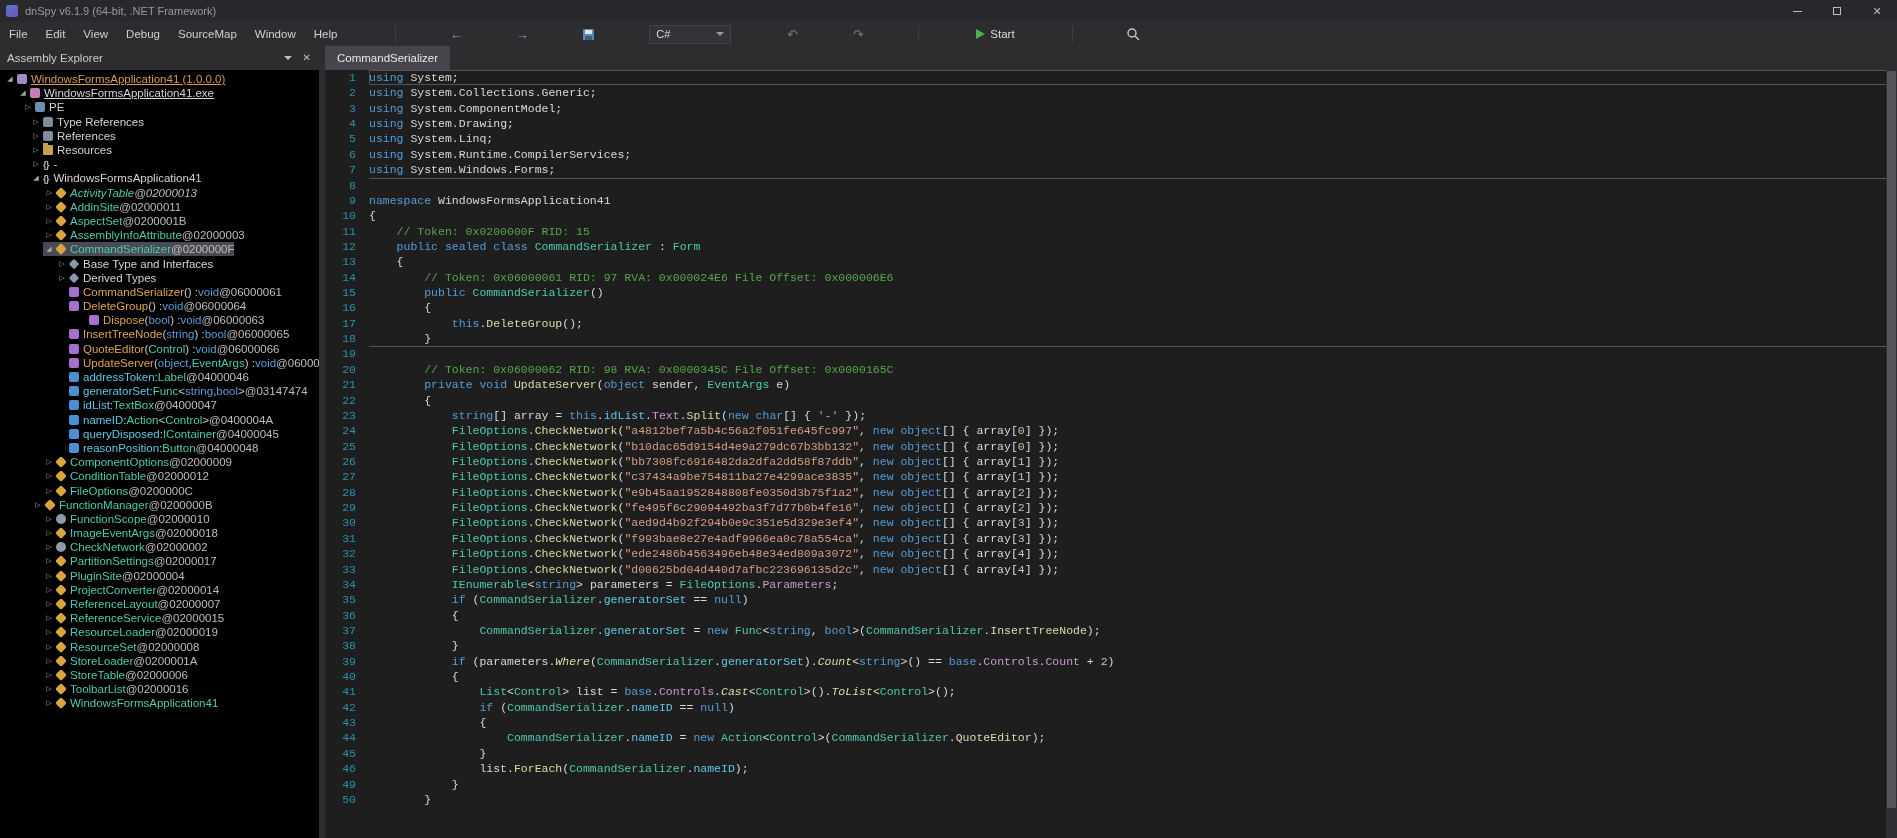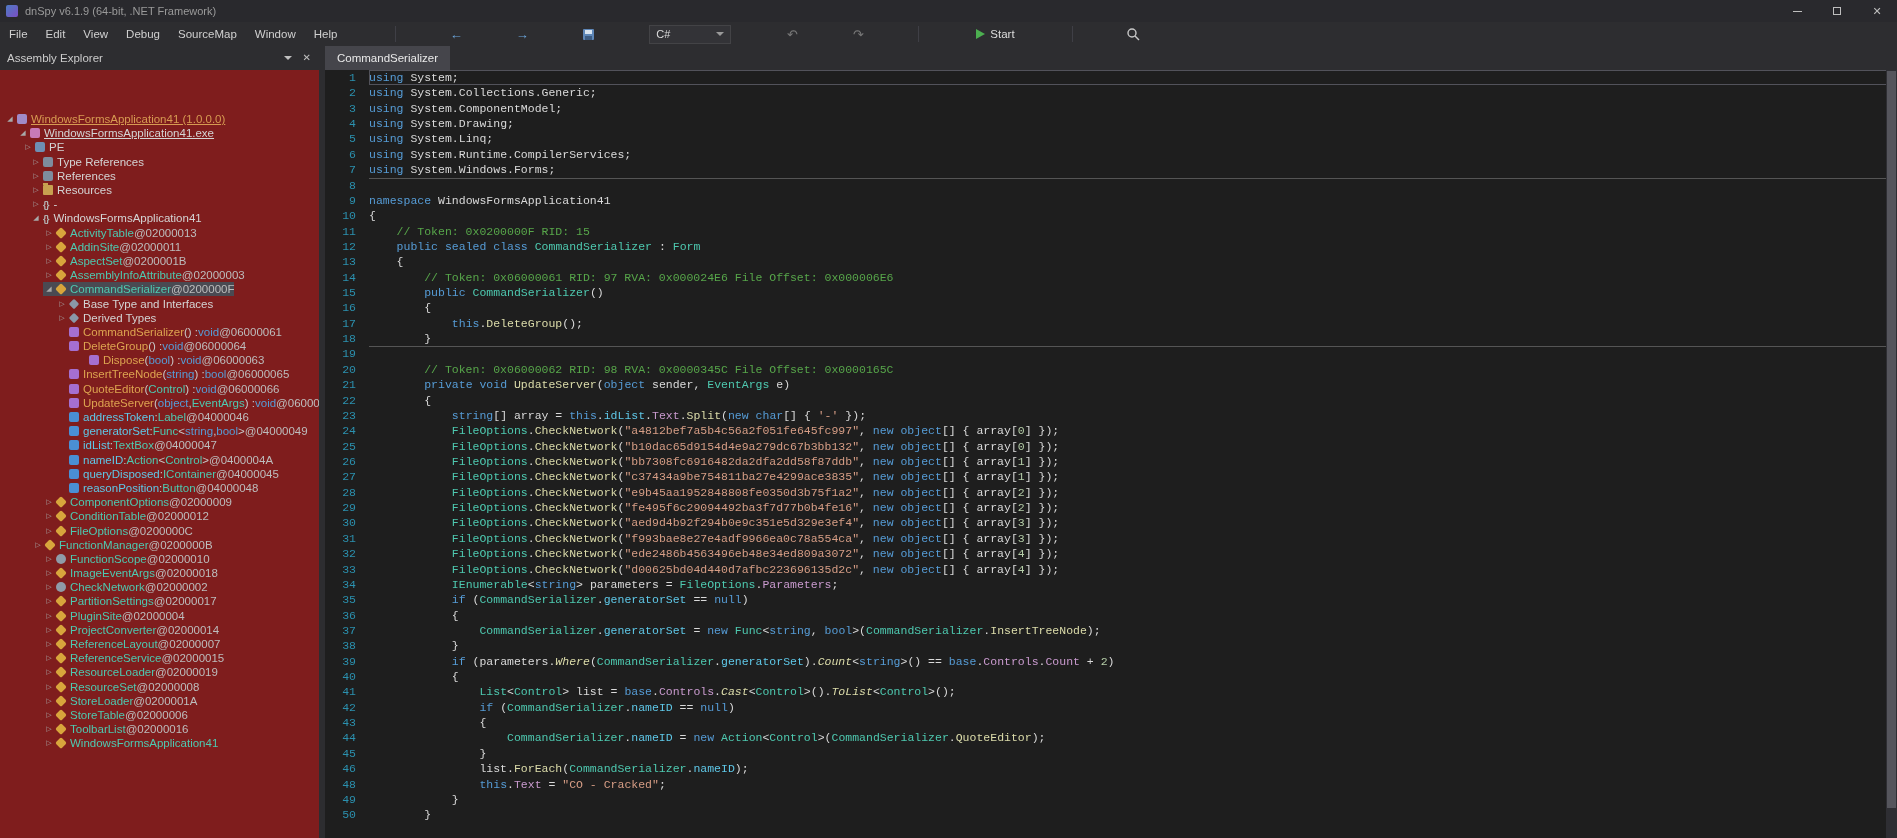--- a/index.html
+++ b/index.html
@@ -27,21 +27,21 @@
   .lang-combo { width:82px; height:19px; margin:0 6px; background:#333337; border:1px solid #434346;
                 display:flex; align-items:center; color:#DCDCDC; font-size:11px; padding:0 6px; }
   .lang-caret { margin-left:auto; width:0; height:0; border-left:4px solid transparent;
                 border-right:4px solid transparent; border-top:4px solid #999; }
   .start-btn { display:flex; align-items:center; gap:5px; padding:0 8px; height:20px; color:#DCDCDC; font-size:11.5px; }
   .play-tri { width:0; height:0; border-left:9px solid #4CAF50;
               border-top:5px solid transparent; border-bottom:5px solid transparent; }
 
   
   .main { display:flex; height:792px; }
-  .left { width:319px; display:flex; flex-direction:column; background:#7f1d1d; flex:none;gap:40px; }
+  .left { width:319px; display:flex; flex-direction:column; background:#000000; flex:none; }
   .left-header { height:24px; background:#2D2D30; display:flex; align-items:center;
                  color:#CCCCCC; font-size:11.5px; padding-left:7px; }
   .lh-icons { margin-left:auto; display:flex; align-items:center; gap:11px; margin-right:8px; color:#C0C0C0; }
   .lh-chevron { width:0; height:0; border-left:4px solid transparent; border-right:4px solid transparent;
                 border-top:4px solid #C0C0C0; }
   .lh-close { font-size:10px; line-height:1; }
   .splitter { width:6px; background:#2D2D30; flex:none; }
   .right { flex:1; display:flex; flex-direction:column; min-width:0; }
   .tabstrip { height:24px; background:#2D2D30; display:flex; align-items:stretch; }
   .tab { background:#45454B; color:#EAEAEA; font-size:11.5px; padding:0 12px;
@@ -204,21 +204,21 @@
             <span class="tt-wt">-</span>
           </span>
         </div>
         <div class="trow" style="padding-left: 30px;">
           <span class="tc">
             <span class="ar">◢</span>
             <span class="ic i-ns">{}</span>
             <span class="tt-wt">WindowsFormsApplication41</span>
           </span>
         </div>
-        <div class="trow" style="padding-left: 43px;">
+        <div class="trow" style="padding-left: 43px; font-style: italic;">
           <span class="tc">
             <span class="ar">▷</span>
             <span class="ic i-cls"></span>
             <span class="tt-cl">ActivityTable</span>
             <span class="tt-ad"> @02000013</span>
           </span>
         </div>
         <div class="trow" style="padding-left: 43px;">
           <span class="tc">
             <span class="ar">▷</span>
@@ -350,21 +350,21 @@
             <span class="ar"></span>
             <span class="ic i-fld"></span>
             <span class="tt-fd">generatorSet</span>
             <span class="tt-pn"> : </span>
             <span class="tt-cl">Func</span>
             <span class="tt-pn">&lt;</span>
             <span class="tt-kw">string</span>
             <span class="tt-pn">, </span>
             <span class="tt-kw">bool</span>
             <span class="tt-pn">&gt;</span>
-            <span class="tt-ad"> @04000049</span>
+            <span class="tt-ad"> @03147474</span>
           </span>
         </div>
         <div class="trow" style="padding-left: 56px;">
           <span class="tc">
             <span class="ar"></span>
             <span class="ic i-fld"></span>
             <span class="tt-fd">idList</span>
             <span class="tt-pn"> : </span>
             <span class="tt-cl">TextBox</span>
             <span class="tt-ad"> @04000047</span>
@@ -735,24 +735,20 @@
           </div>
           <div class="cline">
             <span class="lnum">45</span>
             <span class="ct"><span class="tk-w">                }</span></span>
           </div>
           <div class="cline">
             <span class="lnum">46</span>
             <span class="ct"><span class="tk-w">                list.</span><span class="tk-m">ForEach</span><span class="tk-w">(</span><span class="tk-t">CommandSerializer</span><span class="tk-w">.</span><span class="tk-f">nameID</span><span class="tk-w">);</span></span>
           </div>
           <div class="cline">
-            <span class="lnum">48</span>
-            <span class="ct"><span class="tk-w">                </span><span class="tk-k">this</span><span class="tk-w">.</span><span class="tk-p">Text</span><span class="tk-w"> = </span><span class="tk-s">"CO - Cracked"</span><span class="tk-w">;</span></span>
-          </div>
-          <div class="cline">
             <span class="lnum">49</span>
             <span class="ct"><span class="tk-w">            }</span></span>
           </div>
           <div class="cline">
             <span class="lnum">50</span>
             <span class="ct"><span class="tk-w">        }</span></span>
           </div>
         </div>
       <div class="vscroll">
         <div class="vthumb"></div>

